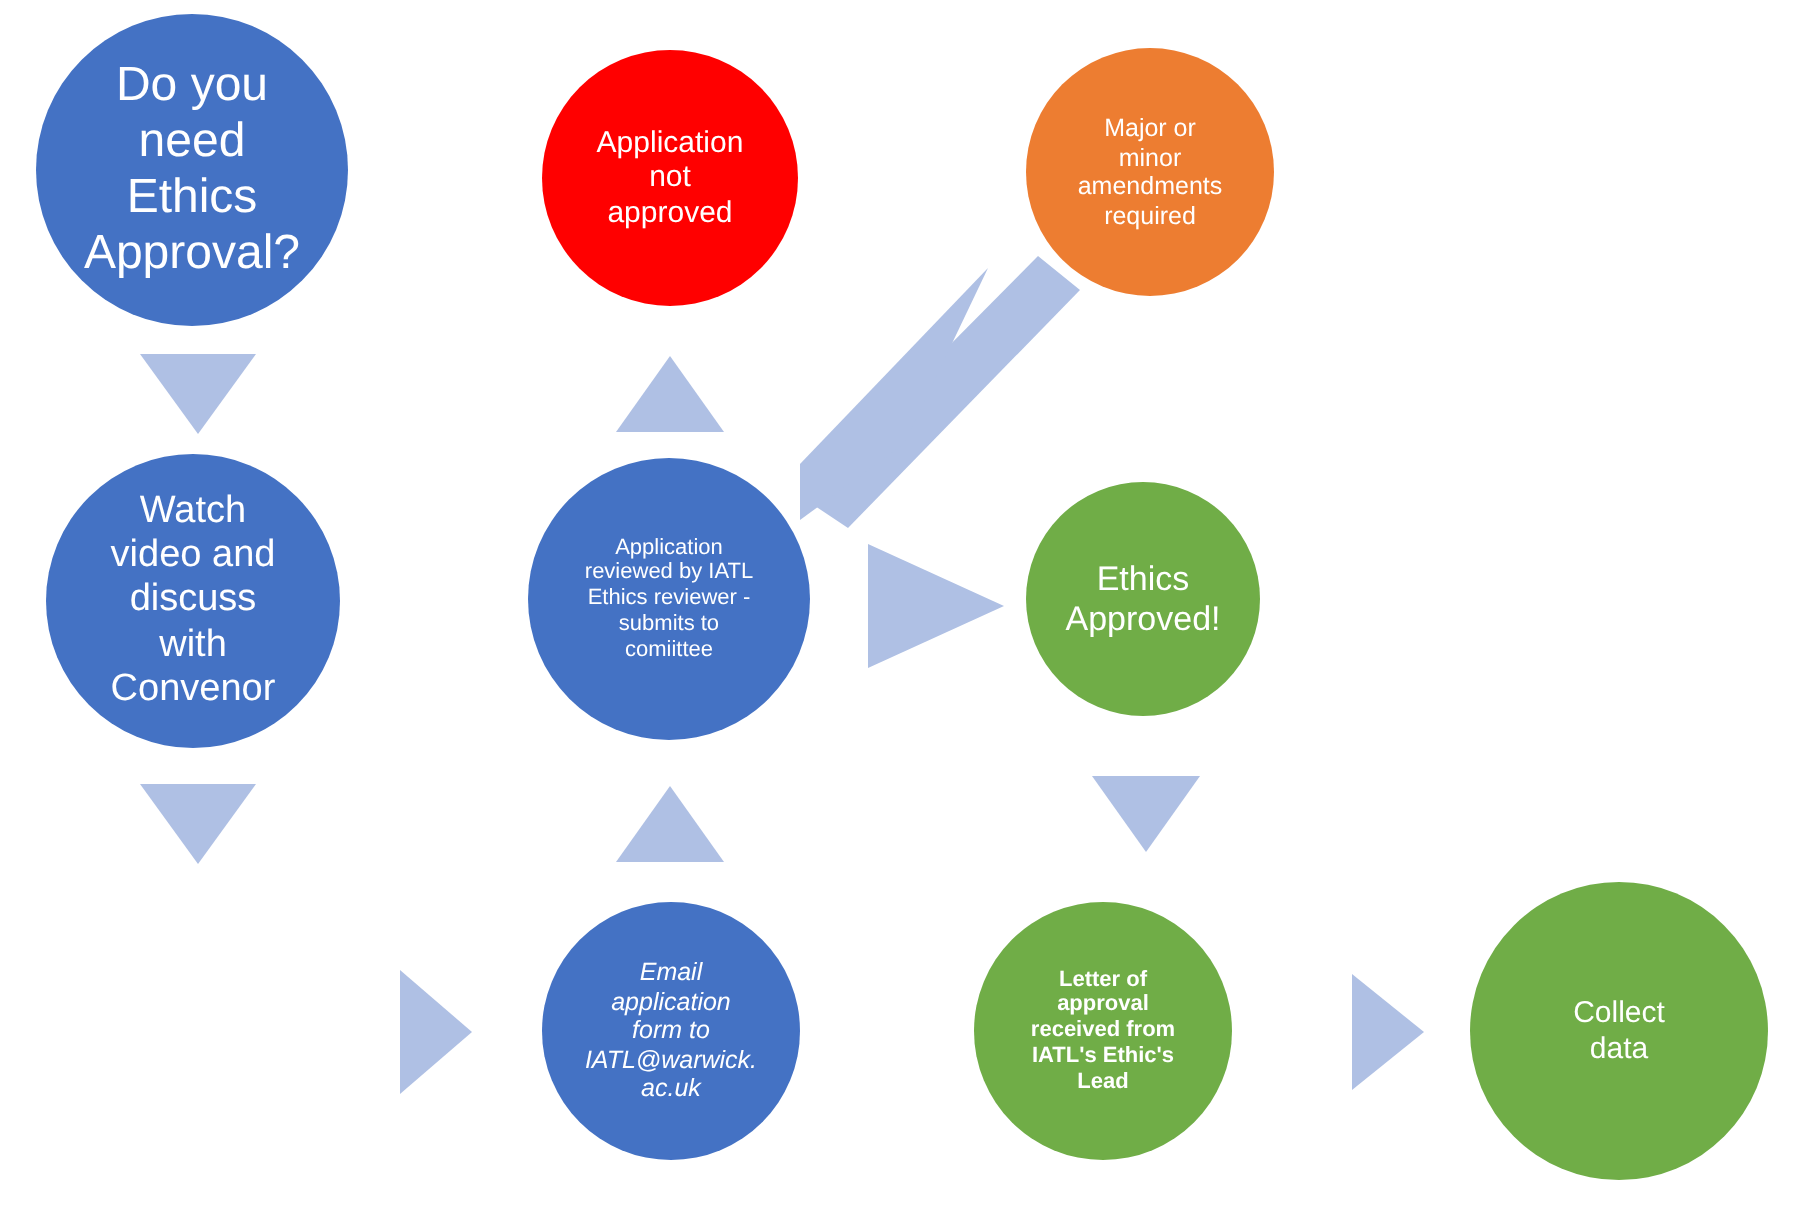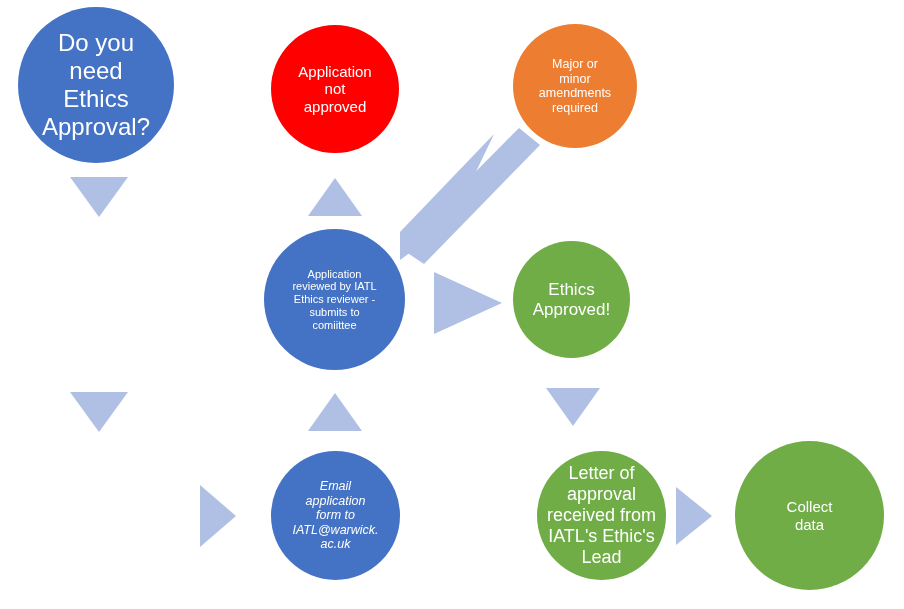--- a/index.html
+++ b/index.html
@@ -122,20 +122,27 @@
 approved</span>
   </div>
 
   <div class="node" style="left:513px; top:24px; width:124px; height:124px; background:#ED7D31; font-size:12.5px;">
     <span class="label">Major or
 minor
 amendments
 required</span>
   </div>
 
+  <div class="node" style="left:23px; top:227px; width:147px; height:147px; background:#4472C4; font-size:19px;">
+    <span class="label">Watch
+video and
+discuss
+with
+Convenor</span>
+  </div>
 
   <div class="node" style="left:264px; top:229px; width:141px; height:141px; background:#4472C4; font-size:11px;">
     <span class="label">Application
 reviewed by IATL
 Ethics reviewer -
 submits to
 comiittee</span>
   </div>
 
   <div class="node" style="left:513px; top:241px; width:117px; height:117px; background:#70AD47; font-size:17px;">
@@ -145,21 +152,21 @@
 
 
   <div class="node" style="left:271px; top:451px; width:129px; height:129px; background:#4472C4; font-size:12.5px;font-style:italic;">
     <span class="label">Email
 application
 form to
 IATL@warwick.
 ac.uk</span>
   </div>
 
-  <div class="node" style="left:537px; top:451px; width:129px; height:129px; background:#70AD47; font-size:18px;">
+  <div class="node" style="left:487px; top:451px; width:129px; height:129px; background:#70AD47; font-size:11px;font-weight:bold;">
     <span class="label">Letter of
 approval
 received from
 IATL's Ethic's
 Lead</span>
   </div>
 
   <div class="node" style="left:735px; top:441px; width:149px; height:149px; background:#70AD47; font-size:15px;">
     <span class="label">Collect
 data</span>

